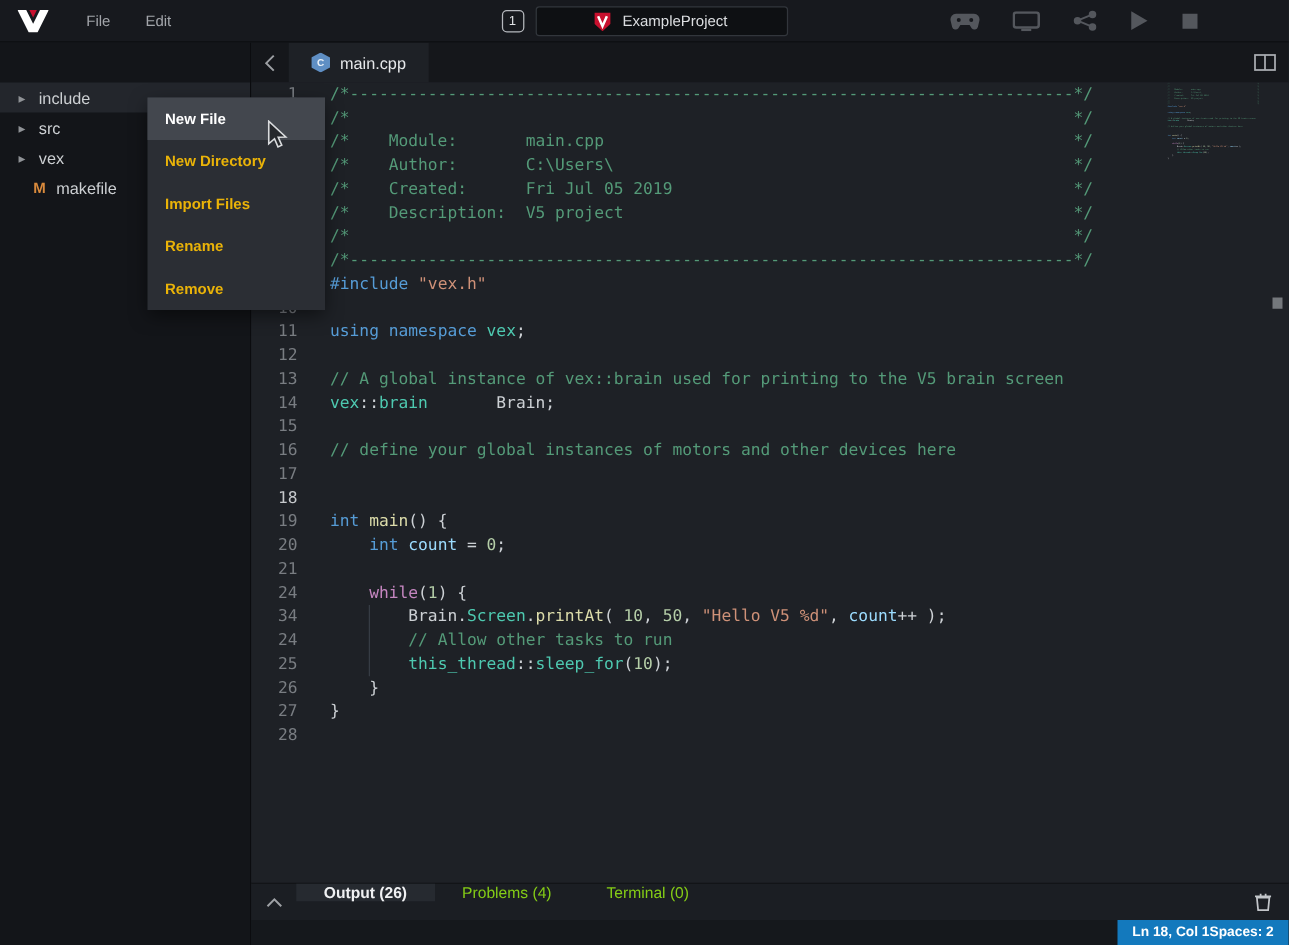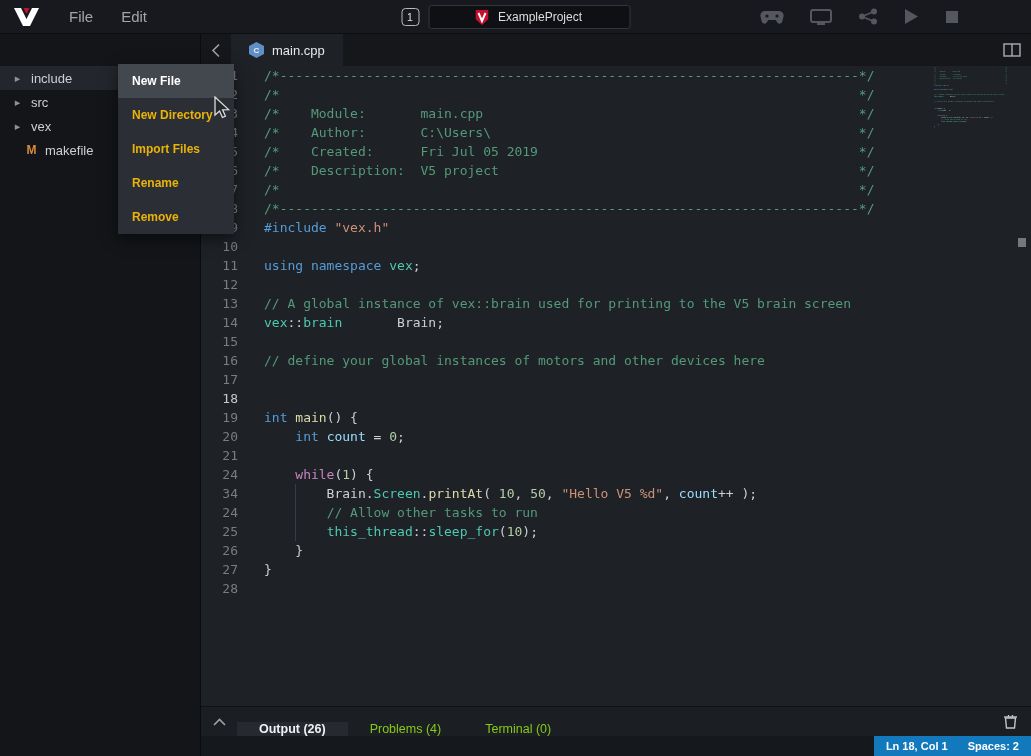--- a/index.html
+++ b/index.html
@@ -4,21 +4,21 @@
 <style>
   *{box-sizing:border-box;margin:0;padding:0}
   html,body{width:1031px;height:756px;overflow:hidden}
   body{background:#1e2126;font-family:"Liberation Sans",sans-serif;position:relative;-webkit-font-smoothing:antialiased}
 
   .window{width:1031px;height:756px;display:flex;flex-direction:column;position:relative}
 
   
   .titlebar{height:34px;background:#17191e;border-bottom:1px solid #0d0e11;display:flex;align-items:center;flex-shrink:0;position:relative;z-index:5}
   .logo{margin:0 16px 0 14px;display:flex;align-items:center}
-  .menu-item{color:#a2a5aa;font-size:15px;padding:0 14px;cursor:default}
+  .menu-item{color:#a2a5aa;font-size:12px;padding:0 14px;cursor:default}
   .tb-center{position:absolute;left:50%;top:0;height:34px;transform:translateX(-50%);display:flex;align-items:center;gap:9px}
   .slot-badge{width:18px;height:18px;border:1.5px solid #b6b9be;border-radius:4px;color:#e0e2e5;font-size:10.5px;display:flex;align-items:center;justify-content:center}
   .project-box{height:24px;background:#0e1013;border:1px solid #32363c;border-radius:3px;display:flex;align-items:center;gap:9px;padding:0 16px;min-width:202px;justify-content:center}
   .project-name{color:#dcdee1;font-size:12px}
   .tb-actions{margin-left:auto;margin-right:72px;display:flex;align-items:center;gap:26px;color:#54575d}
   .tb-actions .tbtn{display:flex;align-items:center;justify-content:center}
 
   
   .body{flex:1;display:flex;min-height:0}
   .sidebar{width:201px;background:#131519;border-right:1px solid #0b0c0f;padding-top:32px;flex-shrink:0}
@@ -60,24 +60,24 @@
 
   
   .panelbar{height:30px;background:#1b1e23;border-top:1px solid #101215;display:flex;align-items:stretch;flex-shrink:0}
   .panel-collapse{width:36px;display:flex;align-items:center;justify-content:center;color:#9fa2a6}
   .panel-tab{display:flex;align-items:center;padding:0 22px;font-size:12.5px;color:#84cc16;cursor:default}
   .panel-tab.active{background:#262a30;color:#f0f1f3;font-weight:700}
   .panel-trash{margin-left:auto;display:flex;align-items:center;padding-right:14px;color:#c2c5c9}
 
   
   .statusbar{height:20px;background:#15181c;display:flex;flex-shrink:0}
-  .status-right{margin-left:auto;display:flex;align-items:center;gap:20px;padding:0 12px;color:#fff;font-size:11px;font-weight:600}
-
-  
-  .context-menu{position:absolute;left:118px;top:64px;width:116px;background:#2b2e34;box-shadow:0 5px 14px rgba(0,0,0,.5);z-index:50}
+  .status-right{margin-left:auto;display:flex;align-items:center;padding:0 12px;color:#fff;font-size:11px;font-weight:600}
+
+  
+  .context-menu{position:absolute;left:118px;top:78px;width:142px;background:#2b2e34;box-shadow:0 5px 14px rgba(0,0,0,.5);z-index:50}
   .cm-item{height:34px;display:flex;align-items:center;padding-left:14px;color:#eab308;font-size:12px;font-weight:600;cursor:default}
   .cm-item.active{background:#43474e;color:#fff}
 
   .mouse-cursor{position:absolute;left:212px;top:96px;z-index:60;pointer-events:none}
 </style>
 </head>
 <body>
 
 <div class="window">
 
@@ -225,21 +225,21 @@
           </div>
         <div class="overview-marker"></div>
       </div>
 
       <div class="panelbar">
         <span class="panel-collapse">
           <svg width="13" height="8" viewBox="0 0 13 8">
               <polyline points="1,7 6.5,1.5 12,7" fill="none" stroke="currentColor" stroke-width="1.6"></polyline>
             </svg>
         </span>
-        <div style="display:flex;align-items:flex-end">
+        <div style="display:flex;align-items:flex-start">
             <div class="panel-tab active">Output (26)</div>
             <div class="panel-tab">Problems (4)</div>
             <div class="panel-tab">Terminal (0)</div>
           </div>
         <span class="panel-trash">
           <svg width="13" height="15" viewBox="0 0 13 15">
               <path d="M1.5 4 h10 l-1 10 h-8 Z" fill="none" stroke="currentColor" stroke-width="1.4"></path>
               <line x1="0" y1="3" x2="13" y2="3" stroke="currentColor" stroke-width="1.4"></line>
               <line x1="4.5" y1="3" x2="4.5" y2="1" stroke="currentColor" stroke-width="1.4"></line>
               <line x1="8.5" y1="3" x2="8.5" y2="1" stroke="currentColor" stroke-width="1.4"></line>

